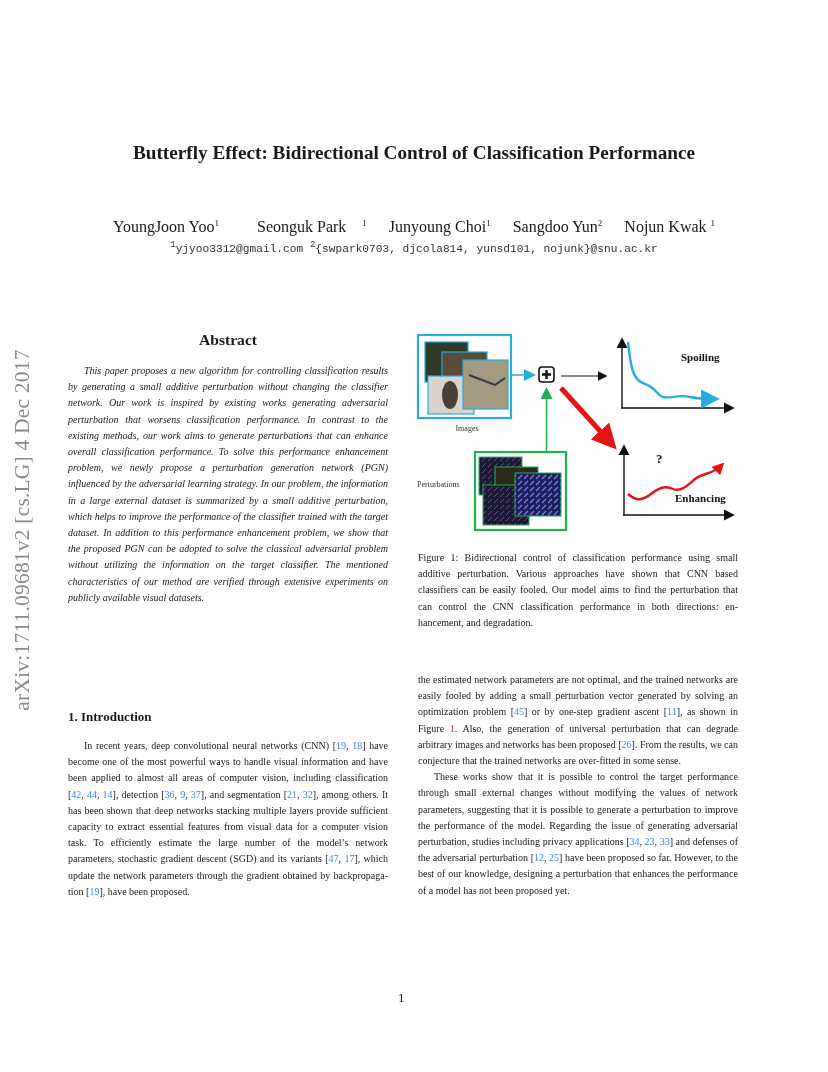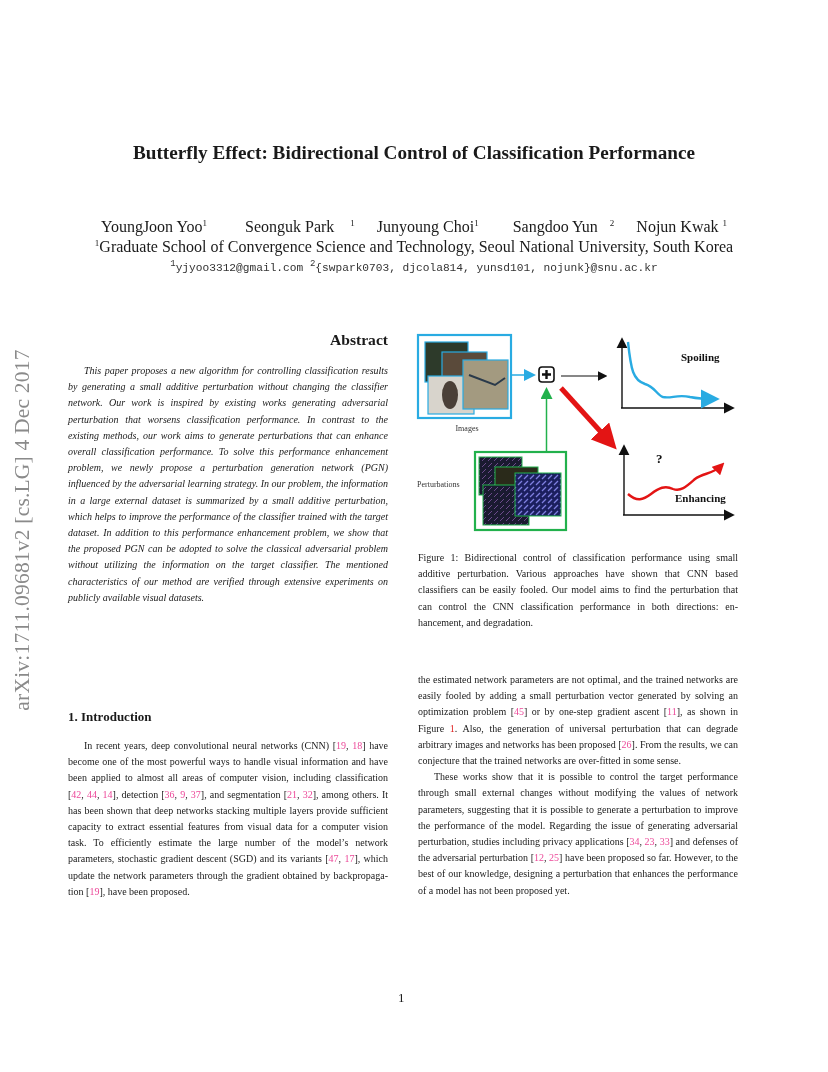--- a/index.html
+++ b/index.html
@@ -12,26 +12,26 @@
   .authors .names span { margin: 0 9px; }
   .email { font-family: "Liberation Mono", monospace; font-size: 11.2px; color: #333; margin-top: 3px; }
   sup { font-size: 9px; line-height: 0; }
   .sidebar { left: 2px; top: 290px; width: 40px; height: 480px; }
   .sidebar span { position: absolute; left: 50%; top: 50%; white-space: nowrap;
                   transform: translate(-50%, -50%) rotate(-90deg); font-size: 21.5px; color: #8a8a8a;
                   letter-spacing: 0.2px; }
   .col { font-size: 10px; line-height: 16.2px; text-align: justify; hyphens: manual; }
   .left { left: 68px; width: 320px; }
   .right { left: 418px; width: 320px; }
-  .abs-head { left: 68px; width: 320px; top: 331px; text-align: right; font-weight: bold; font-size: 15.6px; }
+  .abs-head { left: 68px; width: 320px; top: 331px; text-align: center; font-weight: bold; font-size: 15.6px; }
   .abstract { top: 363px; font-style: italic; text-indent: 16px; }
   .sec { left: 68px; top: 709px; font-weight: bold; font-size: 13px; }
   .intro { top: 738px; }
   .intro p, .rbody p { margin: 0; text-indent: 16px; }
-  .cite { color: #ec4899; }
+  .cite { color: #3b82f6; }
   .figref { color: #e02020; }
   .caption { top: 550px; }
   .rbody { top: 672px; }
   .pagenum { left: 398px; top: 990px; font-size: 13px; }
   .figure { left: 415px; top: 330px; width: 330px; height: 205px; }
 </style>
 </head>
 <body>
 
 <div class="abs sidebar">
@@ -40,24 +40,23 @@
 
 <div class="abs title">
   <div>Butterfly Effect: Bidirectional Control of Classification Performance</div>
 </div>
 
 <div class="abs authors">
   <div class="names">
     <span><span style="margin:0">YoungJoon Yoo</span><sup>1</sup></span>
     <span><span style="margin:16px">Seonguk Park</span><sup>1</sup></span>
     <span><span style="margin:0">Junyoung Choi</span><sup>1</sup></span>
-    <span><span style="margin:12px">Sangdoo Yun</span><sup>2</sup></span>
+    <span><span style="margin:0">Sangdoo Yun</span><sup>2</sup></span>
     <span><span style="margin:0">Nojun Kwak</span> <sup>1</sup></span>
   </div>
-  <div><sup>1</sup><span>Graduate School of Convergence Science and Technology, Seoul National University, South Korea</span></div>
   <div class="email">
     <sup>1</sup><span>yjyoo3312@gmail.com </span><sup>2</sup><span>{swpark0703, djcola814, yunsd101, nojunk}@snu.ac.kr</span>
   </div>
 </div>
 
 <div class="abs abs-head">Abstract</div>
 <div class="abs col left abstract">This paper proposes a new algorithm for controlling classification results by generating a small additive perturbation without changing the classifier network. Our work is inspired by existing works generating adversarial perturbation that worsens classification performance. In contrast to the existing methods, our work aims to generate perturbations that can enhance overall classification performance. To solve this performance enhancement problem, we newly propose a perturbation generation network (PGN) influenced by the adversarial learning strategy. In our problem, the information in a large external dataset is summarized by a small additive perturbation, which helps to improve the performance of the classifier trained with the target dataset. In addition to this performance enhancement problem, we show that the proposed PGN can be adopted to solve the classical adversarial problem without utilizing the information on the target classifier. The mentioned characteristics of our method are verified through extensive experiments on publicly available visual datasets.</div>
 
 <div class="abs sec">1. Introduction</div>
 <div class="abs col left intro">

